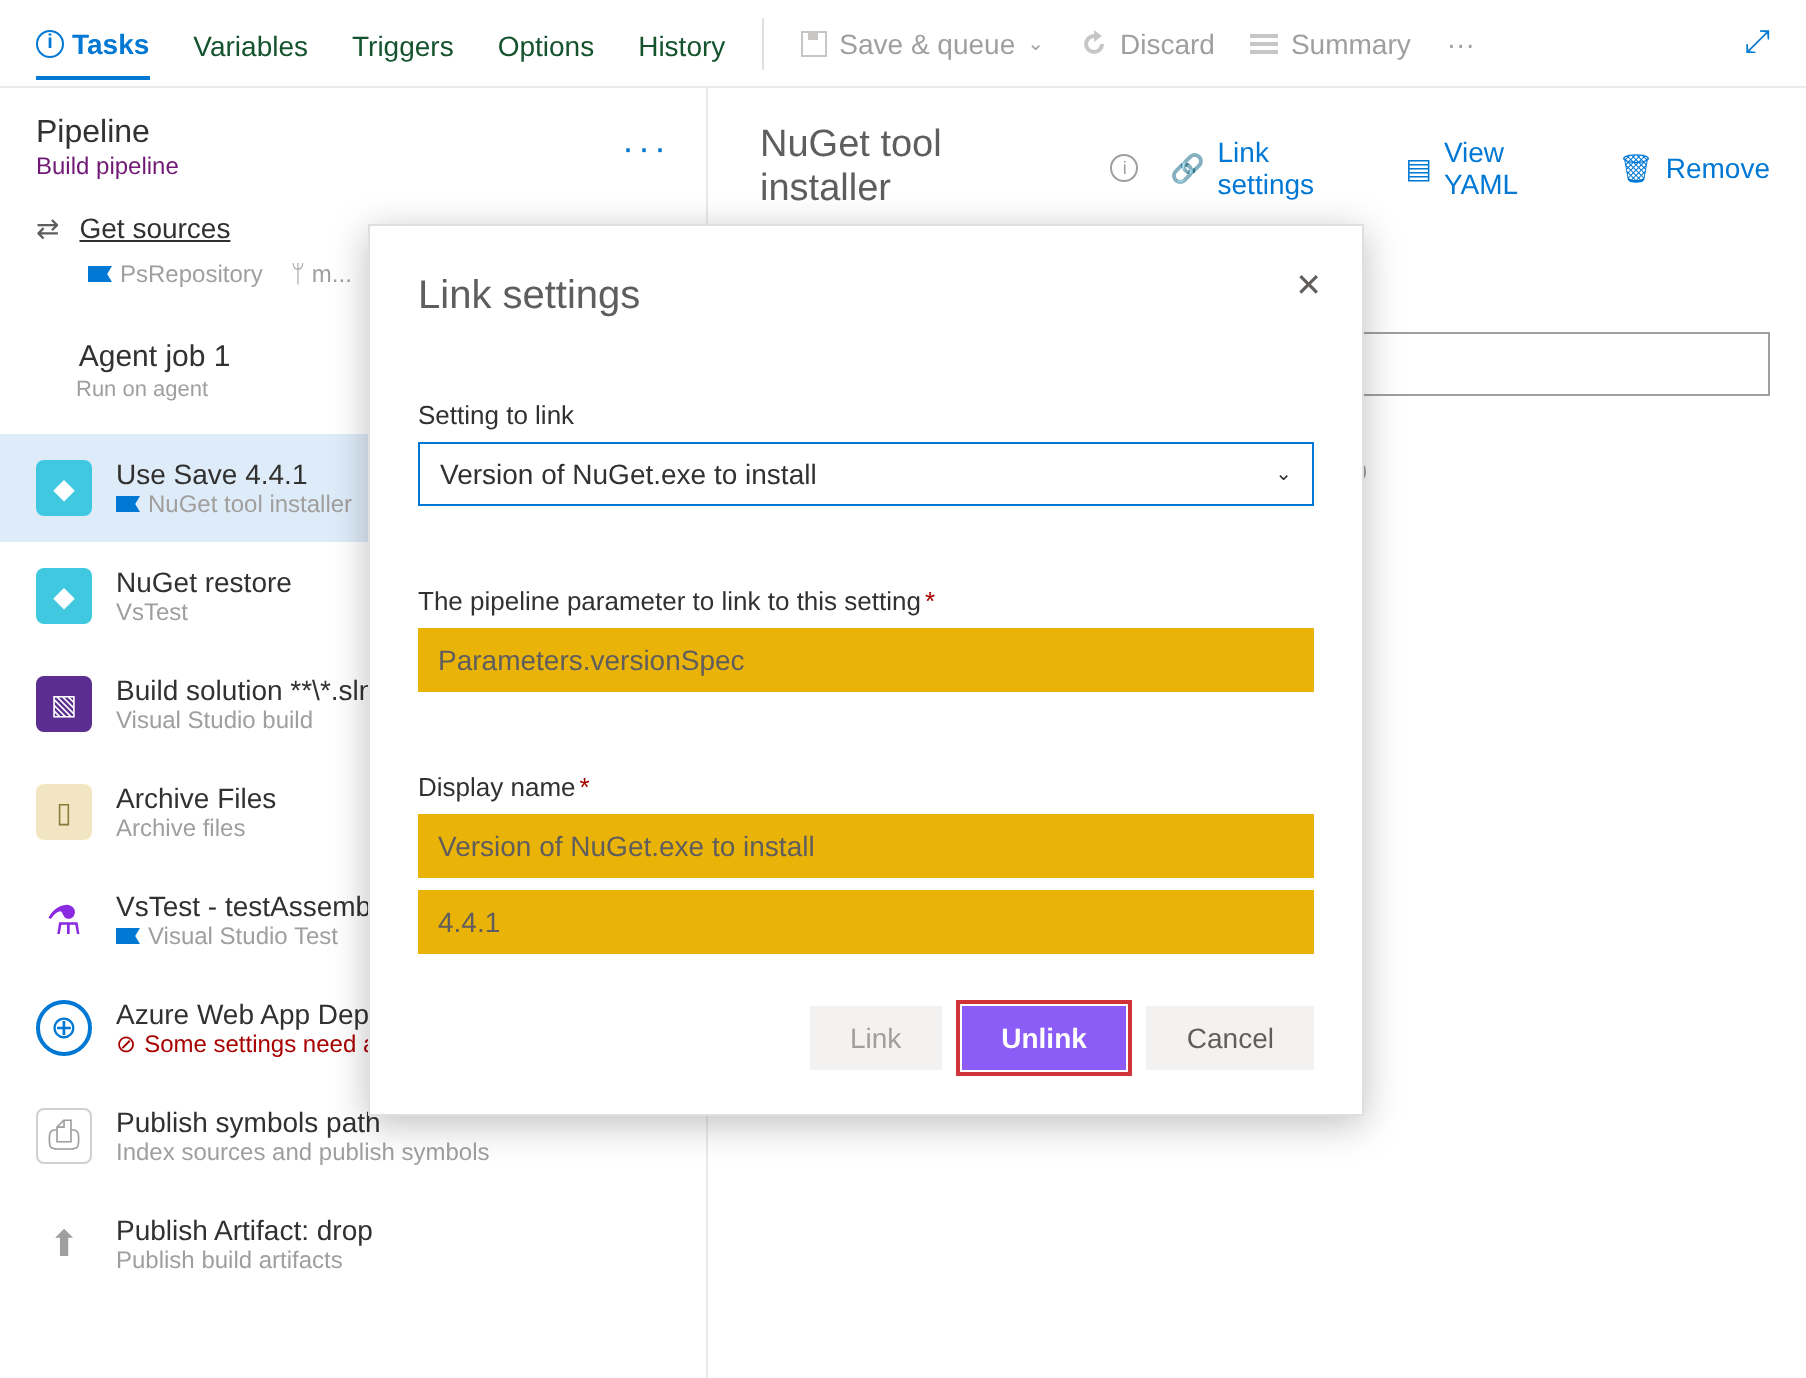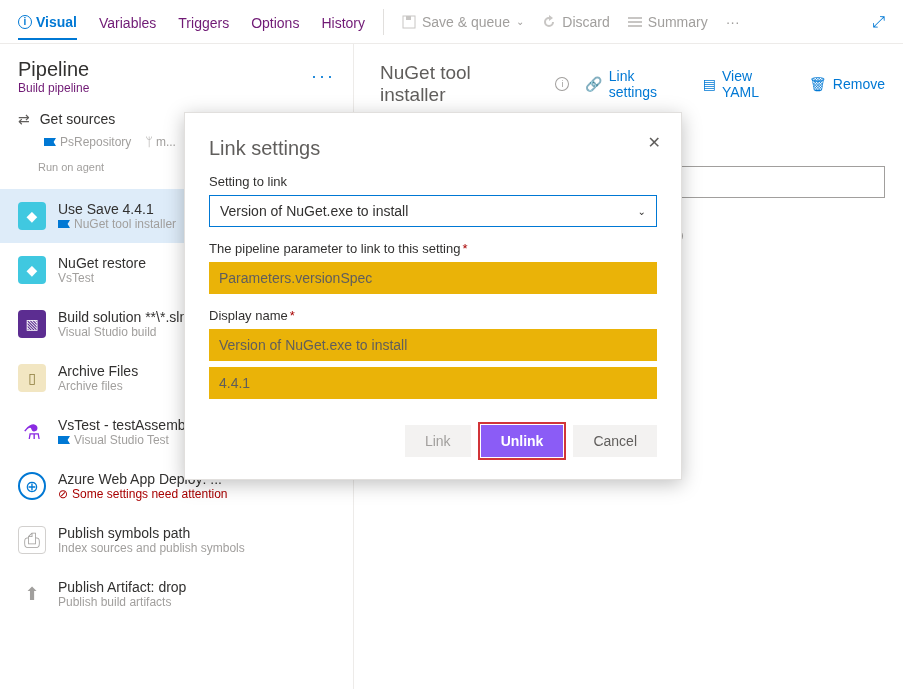--- a/index.html
+++ b/index.html
@@ -1,35 +1,35 @@
 <!DOCTYPE html>
 <html><head>
 <meta charset="utf-8">
 <style>
   * { box-sizing: border-box; margin: 0; padding: 0; }
   body { font-family: "Segoe UI", Arial, sans-serif; font-size: 14px; color: #323130; background: #fff; width: 903px; height: 689px; overflow: hidden; position: relative; }
   .topbar { display: flex; align-items: center; height: 44px; padding: 0 18px; border-bottom: 1px solid #edebe9; }
   .tabs { display: flex; gap: 22px; }
-  .tab { color: #701a75; padding: 10px 0 8px; cursor: pointer; display: flex; align-items: center; gap: 4px; }
+  .tab { color: #14532d; padding: 10px 0 8px; cursor: pointer; display: flex; align-items: center; gap: 4px; }
   .tab.active { color: #0078d4; border-bottom: 2px solid #0078d4; font-weight: 600; }
   .tab-icon { width: 14px; height: 14px; border: 1.5px solid #0078d4; border-radius: 50%; font-size: 10px; display: inline-flex; align-items: center; justify-content: center; color: #0078d4; }
   .topbar-divider { width: 1px; height: 26px; background: #e1dfdd; margin: 0 18px; }
   .topbar-actions { display: flex; align-items: center; gap: 18px; color: #a19f9d; }
   .top-btn { display: flex; align-items: center; gap: 6px; cursor: default; }
   .chev { font-size: 10px; }
   .expand-icon { margin-left: auto; color: #0078d4; font-size: 16px; cursor: pointer; }
   .main { display: flex; height: 645px; }
   .leftcol { width: 354px; border-right: 1px solid #edebe9; display: flex; flex-direction: column; }
   .lhead { display: flex; align-items: center; justify-content: space-between; padding: 14px 18px 6px; }
-  .lhead-title { font-size: 20px; color: #323130; }
+  .lhead-title { font-size: 16px; color: #323130; }
   .lhead-sub { font-size: 12px; color: #701a75; }
   .more-dots { color: #0078d4; font-size: 18px; letter-spacing: 2px; cursor: pointer; }
   .sources { display: flex; align-items: center; gap: 10px; padding: 10px 18px 8px; }
   .src-icon { color: #605e5c; font-size: 14px; }
-  .sources-title { font-size: 14px; }
+  .sources-title { font-size: 14px; text-decoration: underline; }
   .sources-sub { display: flex; gap: 14px; font-size: 12px; color: #a19f9d; padding: 0 18px 12px 44px; }
   .flag { width: 12px; height: 8px; background: #0078d4; display: inline-block; clip-path: polygon(0 0, 100% 0, 80% 50%, 100% 100%, 0 100%); margin-right: 4px; }
   .section-label { padding: 14px 18px 2px; font-size: 15px; }
   .section-sub { font-size: 11px; color: #a19f9d; padding: 0 18px 10px; }
   .bars { width: 12px; display: inline-block; margin-right: 6px; }
   .bar { height: 2px; background: #a19f9d; margin-bottom: 2px; }
   .task-list { padding-top: 6px; }
   .task { display: flex; align-items: center; gap: 12px; padding: 10px 18px; height: 54px; cursor: pointer; }
   .task.selected { background: #deecf9; }
   .task-icon { width: 28px; height: 28px; border-radius: 4px; display: flex; align-items: center; justify-content: center; font-size: 14px; color: #fff; flex-shrink: 0; }
@@ -46,40 +46,40 @@
   .rightcol { flex: 1; padding: 18px 18px 0 26px; position: relative; }
   .rhead { display: flex; align-items: center; gap: 16px; }
   .rtitle { font-size: 19px; color: #605e5c; display: flex; align-items: center; gap: 8px; }
   .rlinks { margin-left: auto; display: flex; gap: 18px; color: #0078d4; font-size: 14px; }
   .rlink { display: flex; align-items: center; gap: 6px; cursor: pointer; }
   .field-outline { margin-top: 60px; border: 1px solid #a19f9d; height: 32px; width: 505px; }
   .info-circ { width: 14px; height: 14px; border: 1px solid #a19f9d; border-radius: 50%; font-size: 9px; display: inline-flex; align-items: center; justify-content: center; color: #a19f9d; margin-left:8px;}
   .modal { position: absolute; left: 184px; top: 112px; width: 498px; background: #fff; box-shadow: 0 4px 18px rgba(0,0,0,0.25); border: 1px solid #e1dfdd; padding: 24px 24px 22px; z-index: 50; }
   .modal-title { font-size: 20px; font-weight: 400; color: #605e5c; }
   .close-x { position: absolute; top: 20px; right: 20px; font-size: 16px; color: #605e5c; cursor: pointer; }
-  .m-label { font-size: 13px; margin-top: 14px; }
+  .m-label { font-size: 13px; margin-top: 40px; }
   .req { color: #a80000; margin-left: 2px; }
   .m-select { margin-top: 6px; height: 32px; border: 1px solid #0078d4; display: flex; align-items: center; justify-content: space-between; padding: 0 10px; cursor: pointer; }
   .m-input { margin-top: 6px; height: 32px; background: #eab308; padding: 0 10px; display: flex; align-items: center; color: #605e5c; }
   .m-footer { display: flex; justify-content: flex-end; gap: 10px; margin-top: 26px; }
   .btn { height: 32px; padding: 0 20px; border: none; background: #f3f2f1; color: #605e5c; cursor: pointer; font-size: 14px; }
   .btn.link { color: #a19f9d; }
   .btn.primary { background: #8b5cf6; color: #fff; font-weight: 600; position: relative; }
   .btn.primary::after { content: ""; position: absolute; inset: -3px; border: 2.5px solid #d13438; }
   .inline-info { display:flex; align-items:center; gap:4px; margin-top:30px; color:#605e5c; font-size:13px; margin-left: 270px;}
   svg { display:block; }
 </style>
 </head>
 <body>
 
 <div class="topbar">
   <div class="tabs">
     <div class="tab active">
         <span class="tab-icon">i</span>
-        <span>Visual</span>
+        <span>Tasks</span>
       </div>
     <div class="tab">Variables</div>
     <div class="tab">Triggers</div>
     <div class="tab">Options</div>
     <div class="tab">History</div>
   </div>
   <div class="topbar-divider"></div>
   <div class="topbar-actions">
     <div class="top-btn">
       <svg width="14" height="14" viewBox="0 0 14 14">
@@ -119,20 +119,24 @@
     </div>
     <div class="sources">
       <span class="src-icon">⇄</span>
       <div>
         <div class="sources-title">Get sources</div>
       </div>
     </div>
     <div class="sources-sub">
       <span><span class="flag"></span><span>PsRepository</span></span>
       <span>ᛘ <span>m...</span></span>
+    </div>
+    <div class="section-label">
+      <span class="bars"><span class="bar"></span><span class="bar"></span><span class="bar"></span></span>
+      <span>Agent job 1</span>
     </div>
     <div class="section-sub" style="padding-left:38px">Run on agent</div>
 
     <div class="task-list">
       <div class="task selected">
         <div class="task-icon ic-nuget">◆</div>
         <div>
             <div class="task-title">Use Save 4.4.1</div>
         <div class="task-sub"><span class="flag"></span><span>NuGet tool installer</span></div>
           </div>

